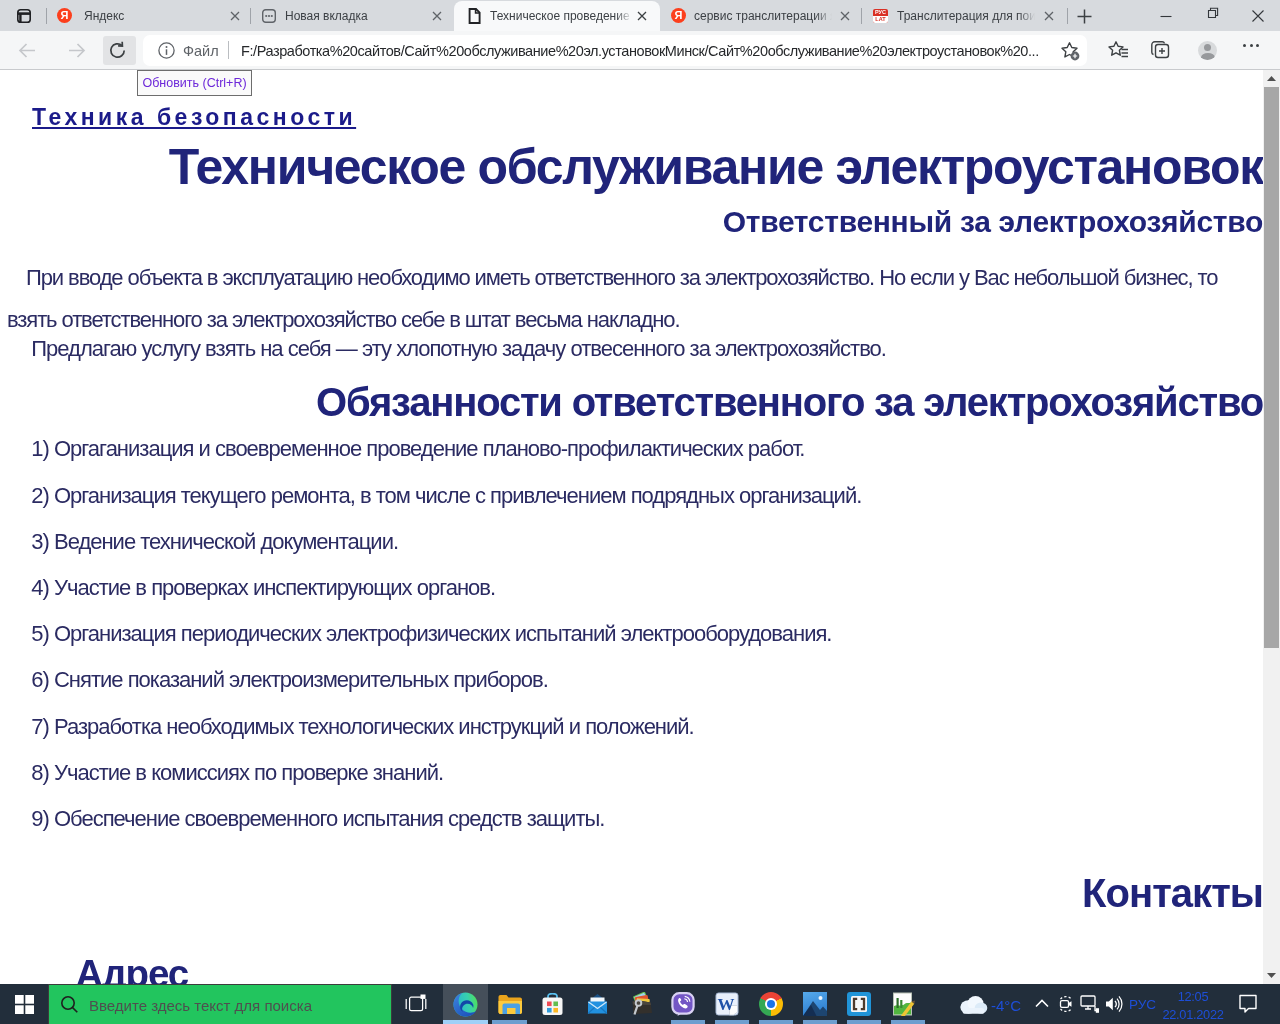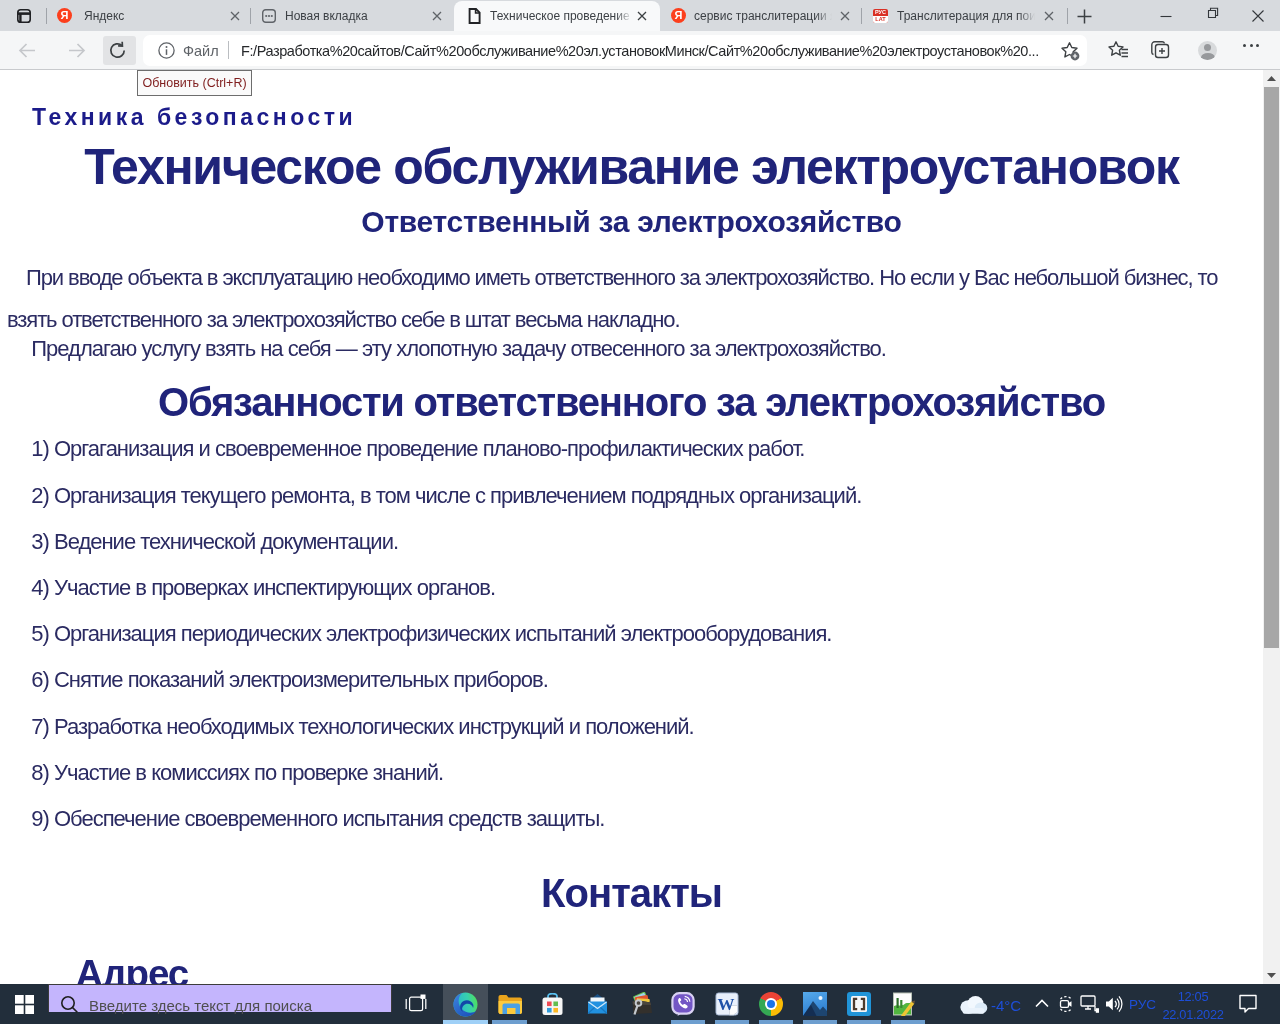--- a/index.html
+++ b/index.html
@@ -8,34 +8,34 @@
 .tabsep{position:absolute;top:8px;width:1px;height:16px;background:#9fa3a9}
 .tabtitle{position:absolute;top:9px;font-size:12px;color:#3c4045;white-space:nowrap;overflow:hidden}
 .fade{-webkit-mask-image:linear-gradient(90deg,#000 calc(100% - 16px),transparent);mask-image:linear-gradient(90deg,#000 calc(100% - 16px),transparent)}
 .closex{position:absolute;top:8px;width:16px;height:16px}
 #activetab{position:absolute;left:454px;top:1px;width:206px;height:30px;background:#f8f9fa;border-radius:8px 8px 0 0}
 
 #toolbar{position:absolute;left:0;top:31px;width:1280px;height:39px;background:#f5f6f7;border-bottom:1px solid #c8cacd}
 #urlbar{position:absolute;left:143px;top:34.5px;width:944px;height:31px;background:#fff;border-radius:7px}
 #refreshbg{position:absolute;left:103px;top:36px;width:33px;height:29px;background:#e2e3e5;border-radius:3px}
 
-#tooltip{position:absolute;left:137px;top:70px;width:115px;height:26px;background:#fafafa;border:1px solid #6d6d6d;font-size:12.5px;color:#7f1d1d;text-align:center;line-height:24px;z-index:30}
+#tooltip{position:absolute;left:137px;top:70px;width:115px;height:26px;background:#fafafa;border:1px solid #6d6d6d;font-size:12.5px;color:#6d28d9;text-align:center;line-height:24px;z-index:30}
 
 #content{position:absolute;left:0;top:70px;width:1263px;height:914px;background:#fff;overflow:hidden}
 #content .blk{position:absolute;white-space:nowrap}
 .hd{font-weight:bold;color:#20247a}
-.ctr{left:0;width:1263px;text-align:center}
+.ctr{left:0;width:1263px;text-align:right}
 .body-t{font-size:22px;line-height:22px;letter-spacing:-1px;color:#2b2b62}
 
 #sbar{position:absolute;left:1263px;top:70px;width:17px;height:914px;background:#f1f1f1}
 #sthumb{position:absolute;left:1px;top:17px;width:15px;height:561px;background:#a7a7a7}
 .sarr{position:absolute;left:0;width:17px;height:17px;display:flex;align-items:center;justify-content:center}
 
 #taskbar{position:absolute;left:0;top:984px;width:1280px;height:40px;background:#222e3b}
-#searchbox{position:absolute;left:48px;top:984px;width:344px;height:28px;background:#c4b5fd;border:1px solid #3c3c3c;border-bottom:none}
+#searchbox{position:absolute;left:48px;top:984px;width:344px;height:40px;background:#22c55e;border:1px solid #3c3c3c;border-bottom:none}
 #searchbox span{position:absolute;left:40px;top:12px;font-size:15px;color:#4f4f4f}
 .indic{position:absolute;top:1020px;height:4px;background:#6d9ecf}
 .trayt{position:absolute;color:#1d4ed8;font-size:15px;white-space:nowrap}
 </style></head><body>
 
 <div id="tabstrip"></div>
 <div id="activetab"></div>
 <svg class="abs" style="left:17px;top:9px" width="14" height="14" viewBox="0 0 14 14">
     <rect x="0.8" y="0.8" width="12.4" height="12.4" rx="2.8" fill="none" stroke="#202124" stroke-width="1.6"></rect>
     <path d="M1 4.6 H13" stroke="#202124" stroke-width="2.6"></path>
@@ -136,21 +136,21 @@
   </div>
 <div class="abs" style="left:1243px;top:44px;width:20px;height:6px">
     <div class="abs" style="width:3.2px;height:3.2px;border-radius:50%;background:#3c4043;left:0"></div>
     <div class="abs" style="width:3.2px;height:3.2px;border-radius:50%;background:#3c4043;left:6.5px"></div>
     <div class="abs" style="width:3.2px;height:3.2px;border-radius:50%;background:#3c4043;left:13px"></div>
   </div>
 
 <div id="tooltip">Обновить (Ctrl+R)</div>
 
 <div id="content">
-  <div class="blk hd" style="left:32px;top:33.6px;font-size:23px;letter-spacing:3.5px;color:#1b1b8a">Техника безопасности</div>
+  <div class="blk hd" style="left:32px;top:33.6px;font-size:23px;letter-spacing:3.5px;text-decoration:underline;color:#1b1b8a">Техника безопасности</div>
   <div class="blk hd ctr" style="top:68.4px;font-size:50px;letter-spacing:-1.3px">Техническое обслуживание электроустановок</div>
   <div class="blk hd ctr" style="top:135.3px;font-size:30px;letter-spacing:-0.3px">Ответственный за электрохозяйство</div>
   <div class="blk body-t" style="left:7px;top:187.2px;line-height:42px;white-space:normal;width:1245px;text-indent:19px;letter-spacing:-1.1px">При вводе объекта в эксплуатацию необходимо иметь ответственного за электрохозяйство. Но если у Вас небольшой бизнес, то<br>взять ответственного за электрохозяйство себе в штат весьма накладно.</div>
   <div class="blk hd ctr" style="top:309.8px;font-size:40px;letter-spacing:-1.2px">Обязанности ответственного за электрохозяйство</div>
   <div class="blk body-t" style="left:31.3px;top:267.5px">Предлагаю услугу взять на себя — эту хлопотную задачу отвесенного за электрохозяйство.</div>
   <div class="blk body-t" style="left:31.3px;top:368.4px">1) Оргаганизация и своевременное проведение планово-профилактических работ.</div>
   <div class="blk body-t" style="left:31.3px;top:414.6px">2) Организация текущего ремонта, в том числе с привлечением подрядных организаций.</div>
   <div class="blk body-t" style="left:31.3px;top:460.8px">3) Ведение технической документации.</div>
   <div class="blk body-t" style="left:31.3px;top:507px">4) Участие в проверках инспектирующих органов.</div>
   <div class="blk body-t" style="left:31.3px;top:553.2px">5) Организация периодических электрофизических испытаний электрооборудования.</div>

